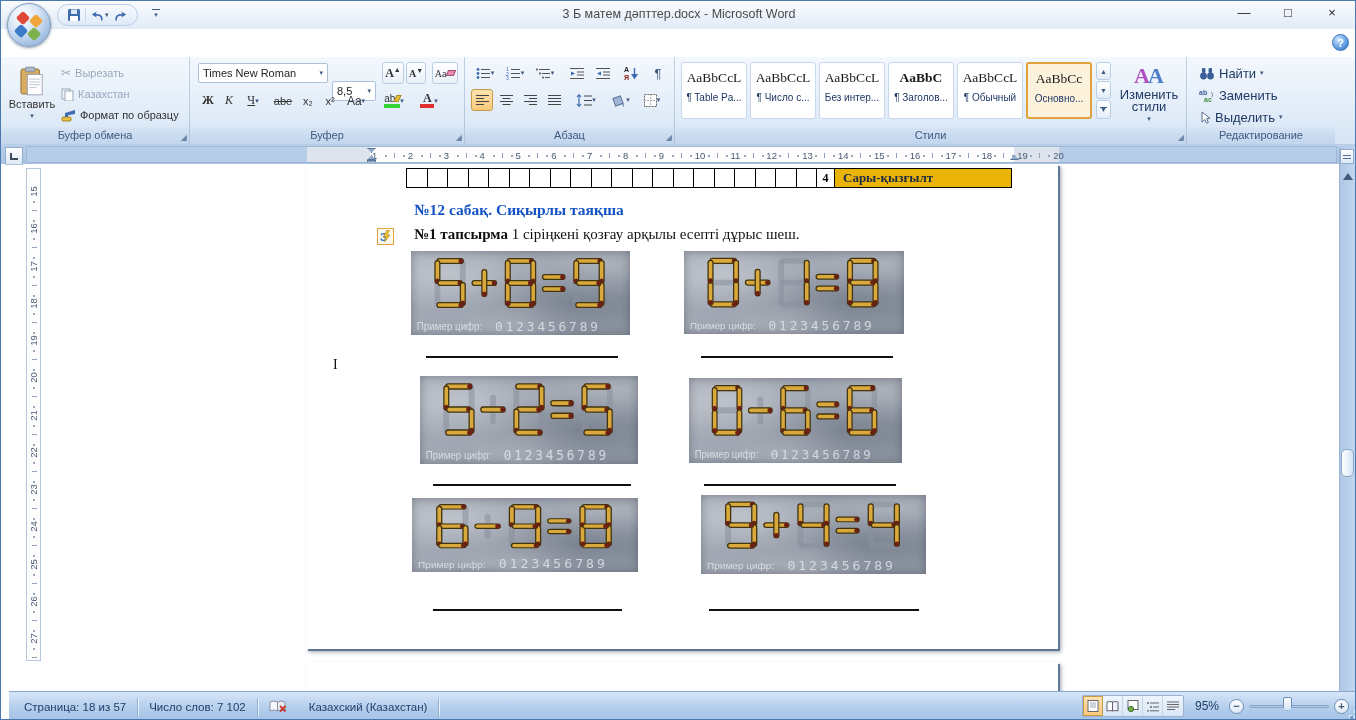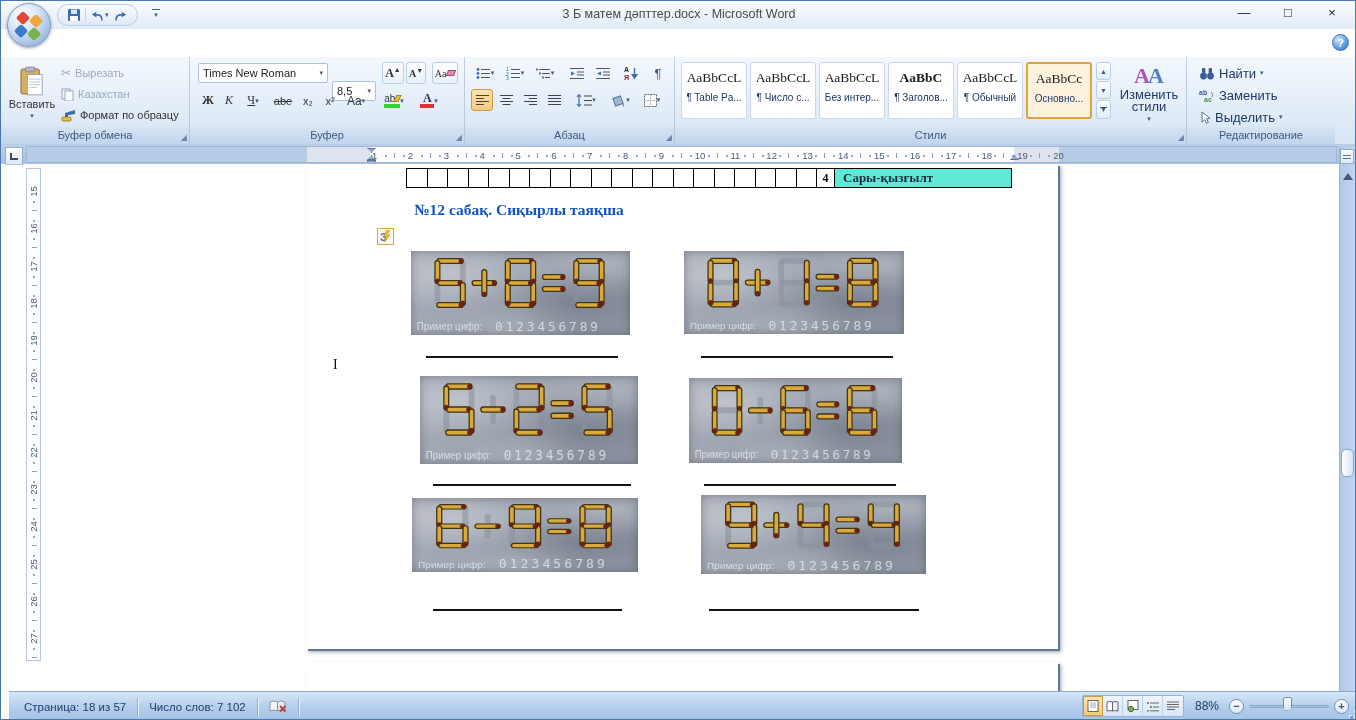--- a/index.html
+++ b/index.html
@@ -584,29 +584,30 @@
           <div class="tcell" style="width: 20.5px;"></div>
           <div class="tcell" style="width: 20.5px;"></div>
           <div class="tcell" style="width: 20.5px;"></div>
           <div class="tcell" style="width: 20.5px;"></div>
           <div class="tcell" style="width: 20.5px;"></div>
           <div class="tcell" style="width: 20.5px;"></div>
           <div class="tcell" style="width: 20.5px;"></div>
           <div class="tcell" style="width: 20.5px;"></div>
           <div class="tcell" style="width: 20.5px;"></div>
           <div class="tcell tnum" style="width: 18px;">4</div>
-          <div class="tcell torange" style="width: 177px; background: #5eead4;">Сары-қызғылт</div>
+          <div class="tcell torange" style="width: 177px; background: #eab308;">Сары-қызғылт</div>
         </div>
       <div class="dhead" style="left:108px;top:37px">№12 сабақ. Сиқырлы таяқша</div>
       <div class="smarttag" style="left:71px;top:64px">
           <svg width="12" height="13" viewBox="0 0 12 13">
             <text x="0" y="11" font-size="11" fill="#3b6fc0" font-weight="bold">З</text>
             <path d="M7 0 L3.5 6.5 L6 6.5 L4.5 12 L10 5 L7.2 5 L9.5 0 Z" fill="#f4c430" stroke="#a8821a" stroke-width="0.6"></path>
           </svg>
         </div>
+      <div class="dtask" style="left:108px;top:62px"><b>№1 тапсырма</b><span> 1 сіріңкені қозғау арқылы есепті дұрыс шеш.</span></div>
       <div id="puzzles">
           <div class="puzzle" style="left: 105px; top: 87px; width: 219px; height: 84px;">
             <svg viewBox="0 0 224 84" preserveAspectRatio="none" width="100%" height="100%">
               <line x1="29" y1="10" x2="51" y2="10" stroke="#89919e" stroke-width="6" stroke-linecap="round" opacity="0.55"></line>
               <line x1="53" y1="12" x2="53" y2="30" stroke="#89919e" stroke-width="6" stroke-linecap="round" opacity="0.55"></line>
               <line x1="53" y1="34" x2="53" y2="52" stroke="#89919e" stroke-width="6" stroke-linecap="round" opacity="0.55"></line>
               <line x1="29" y1="54" x2="51" y2="54" stroke="#89919e" stroke-width="6" stroke-linecap="round" opacity="0.55"></line>
               <line x1="27" y1="34" x2="27" y2="52" stroke="#89919e" stroke-width="6" stroke-linecap="round" opacity="0.55"></line>
               <line x1="27" y1="12" x2="27" y2="30" stroke="#89919e" stroke-width="6" stroke-linecap="round" opacity="0.55"></line>
               <line x1="30" y1="32" x2="50" y2="32" stroke="#89919e" stroke-width="6" stroke-linecap="round" opacity="0.55"></line>
@@ -1238,20 +1239,23 @@
       <div class="stsep"></div>
       <div class="stitem">
         <span>
             <svg width="18" height="14" viewBox="0 0 18 14">
               <path d="M1 2 Q5 0 8.5 2 L8.5 11 Q5 9 1 11 Z" fill="#f4f6f9" stroke="#8a93a5"></path>
               <path d="M16 2 Q12 0 8.5 2 L8.5 11 Q12 9 16 11 Z" fill="#e8ecf2" stroke="#8a93a5"></path>
               <path d="M11 6 L16.5 11.5 M16.5 6 L11 11.5" stroke="#c23b2e" stroke-width="1.8"></path>
             </svg>
           </span>
       </div>
+      <div class="stitem">
+          <span>Казахский (Казахстан)</span>
+        </div>
       <div class="stsep"></div>
     </div>
 
     <div class="viewbtns">
       <div class="vbtn on">
           <svg width="12" height="12" viewBox="0 0 12 12">
             <rect x="1" y="0.5" width="10" height="11" fill="#fff" stroke="#666"></rect>
             <g stroke="#9ab">
               <line x1="3" y1="3" x2="9" y2="3"></line>
               <line x1="3" y1="5" x2="9" y2="5"></line>
@@ -1290,21 +1294,21 @@
             <g stroke="#666">
               <line x1="0" y1="1" x2="12" y2="1"></line>
               <line x1="0" y1="3.5" x2="12" y2="3.5"></line>
               <line x1="0" y1="6" x2="12" y2="6"></line>
               <line x1="0" y1="8.5" x2="8" y2="8.5"></line>
             </g>
           </svg>
         </div>
     </div>
 
-    <div class="zoomtxt">88%</div>
+    <div class="zoomtxt">95%</div>
     <div class="zbtn" style="left:1220px">−</div>
     <div class="ztrack"></div>
     <div class="zhandle"></div>
     <div class="zbtn" style="left:1325px">+</div>
     <div class="grip">
         <i style="right:0;bottom:0;position:absolute"></i>
         <i style="right:5px;bottom:0;position:absolute"></i>
         <i style="right:0;bottom:5px;position:absolute"></i>
         <i style="right:10px;bottom:0;position:absolute"></i>
         <i style="right:0;bottom:10px;position:absolute"></i>

